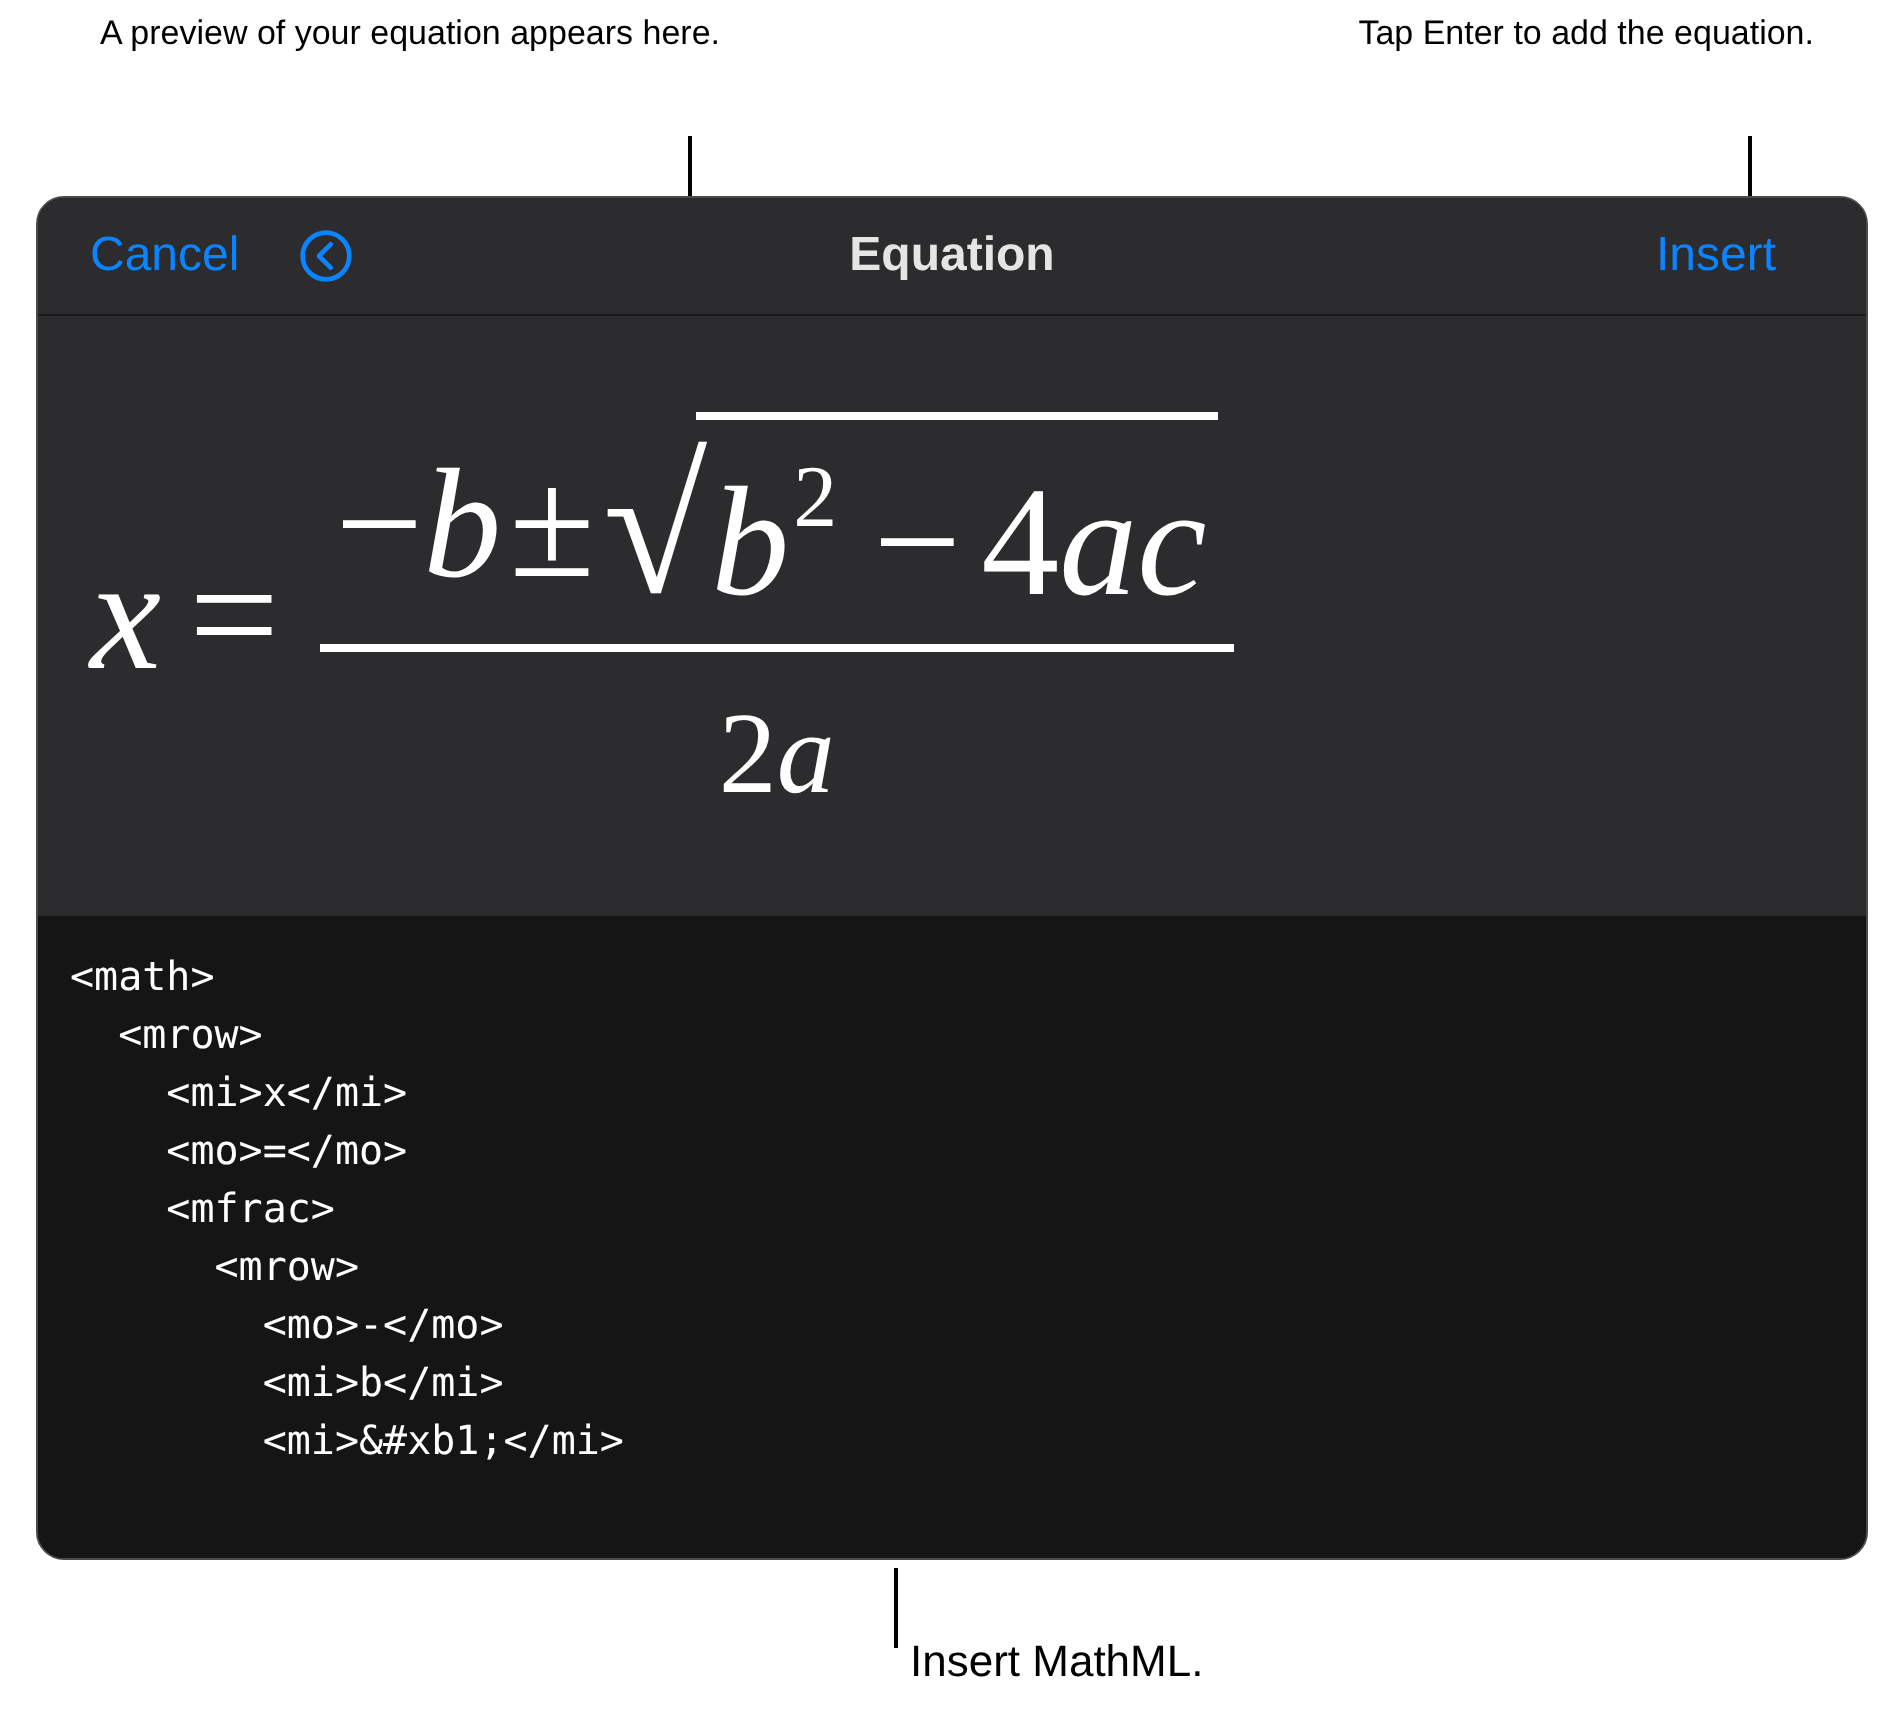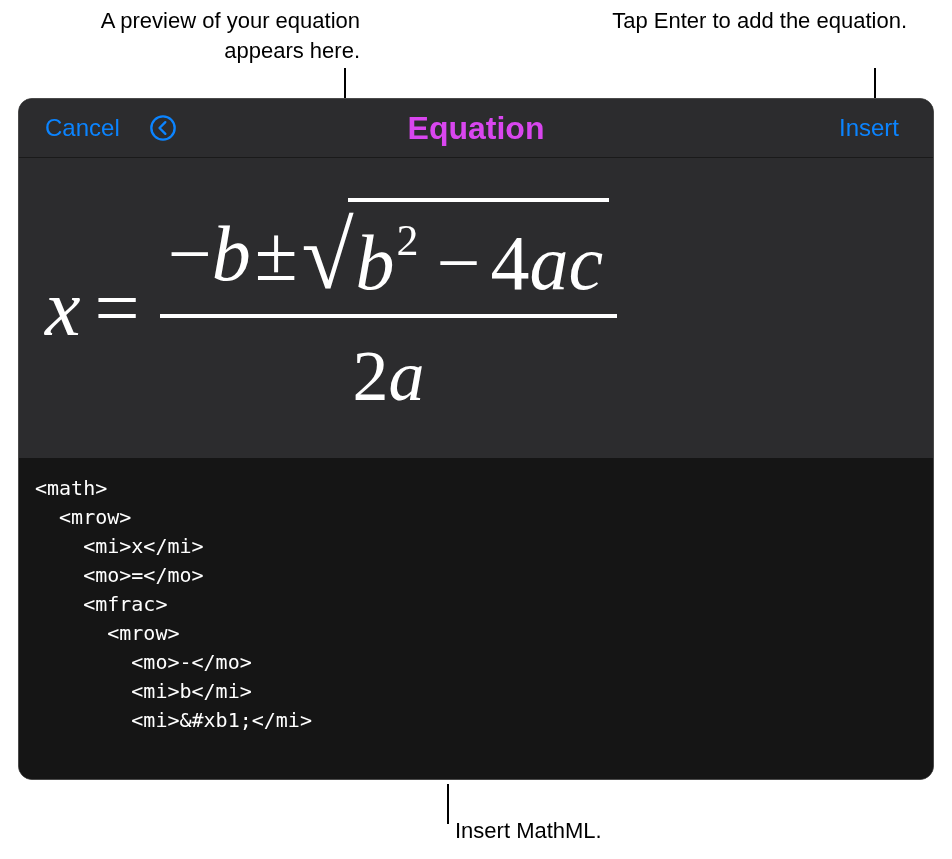--- a/index.html
+++ b/index.html
@@ -9,21 +9,21 @@
     }
     body {
       width: 952px;
       height: 859px;
       font-family: -apple-system, "Helvetica Neue", Arial, sans-serif;
       background: #fff;
       position: relative;
     }
     .callout {
       position: absolute;
-      font-size: 22px;
+      font-size: 17px;
       color: #000;
       line-height: 1.35;
       text-align: right;
     }
     .callout-left {
       top: 6px;
       left: 40px;
       width: 320px;
     }
     .callout-right {
@@ -70,21 +70,21 @@
       background: #151515;
       border-radius: 14px;
       border: 1px solid #4a4a4a;
       overflow: hidden;
       display: flex;
       flex-direction: column;
     }
     .header {
       display: flex;
       align-items: center;
-      padding: 14px 34px 14px 26px;
+      padding: 14px 45px 14px 26px;
       background: #2c2c2e;
       border-bottom: 1px solid #1a1a1a;
       position: relative;
     }
     .cancel {
       color: #0b84ff;
       font-size: 24px;
       font-weight: 400;
       cursor: pointer;
     }
@@ -98,22 +98,22 @@
       justify-content: center;
     }
     .undo-icon svg {
       width: 28px;
       height: 28px;
     }
     .title {
       position: absolute;
       left: 50%;
       transform: translateX(-50%);
-      color: #d946ef;
-      font-size: 32px;
+      color: #e5e5e5;
+      font-size: 24px;
       font-weight: 600;
     }
     .insert {
       margin-left: auto;
       color: #0b84ff;
       font-size: 24px;
       font-weight: 400;
       cursor: pointer;
     }
     .preview {
@@ -190,21 +190,21 @@
     }
     .num4 {
       font-style: normal;
     }
     .frac-bar {
       width: 100%;
       height: 4px;
       background: #fff;
     }
     .denominator {
-      font-size: 72px;
+      font-size: 58px;
       padding-top: 17px;
     }
     .denominator .two {
       font-style: normal;
     }
     .code-area {
       flex: 1;
       background: #151515;
       padding: 16px 16px;
       overflow: hidden;

